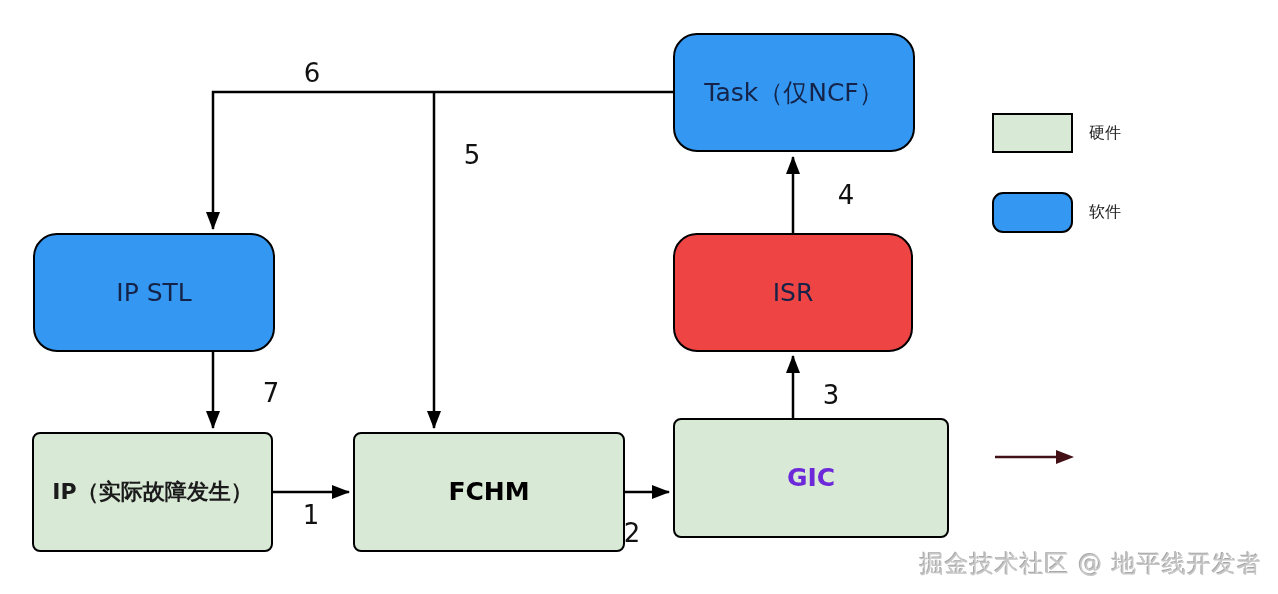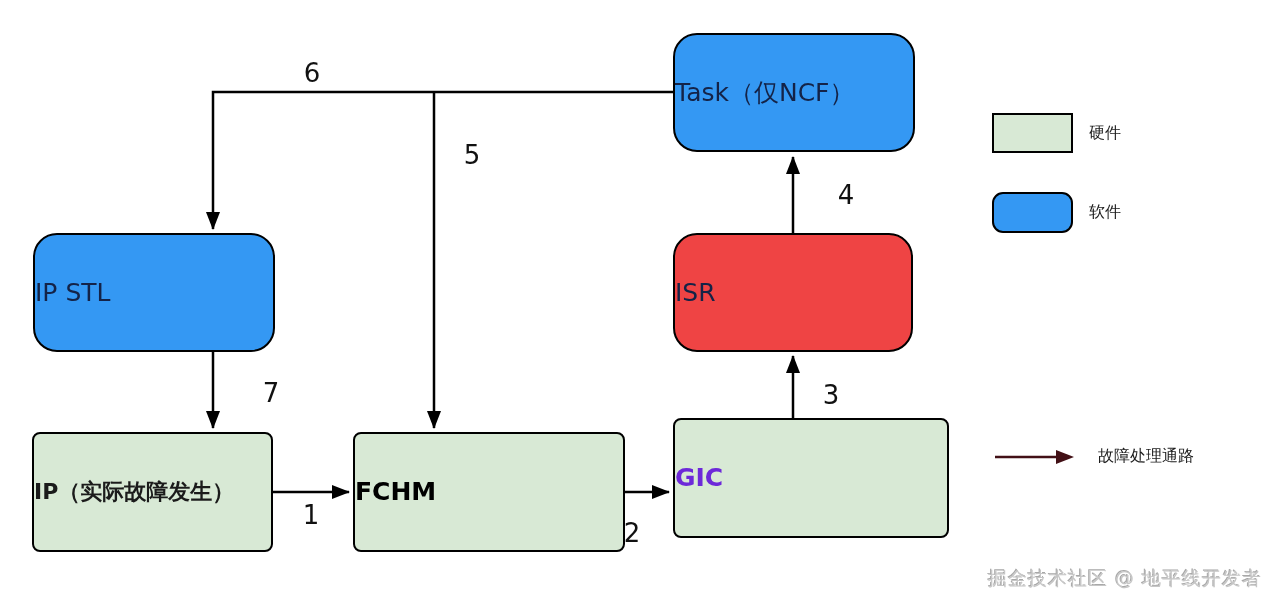--- a/index.html
+++ b/index.html
@@ -15,21 +15,21 @@
     position: absolute;
     left: 0; top: 0;
     pointer-events: none;
   }
   .node {
     position: absolute;
     box-sizing: border-box;
     border: 2.5px solid #000;
     display: flex;
     align-items: center;
-    justify-content: flex-start;
+    justify-content: center;
     font-size: 25px;
     line-height: 1.2;
     text-align: center;
   }
   .node.software { border-radius: 24px; }
   .node.hardware { border-radius: 8px; font-weight: bold; }
   .node.long-label { font-size: 22px; }
   .edge-label {
     position: absolute;
     transform: translate(-50%, -50%);
@@ -46,22 +46,22 @@
   .legend-label {
     position: absolute;
     transform: translateY(-50%);
     font-size: 16px;
     color: #1b1b1b;
     white-space: nowrap;
   }
   .watermark {
     position: absolute;
     right: 16px;
-    bottom: 2px;
-    font-size: 19px;
+    bottom: 14px;
+    font-size: 24px;
     letter-spacing: 1px;
     white-space: nowrap;
     text-shadow: 1px 1px 0 #ffffff, -1px -1px 0 #a8a8a8;
     margin-left: 16px;
   }
 </style>
 </head>
 <body>
 
 <div class="canvas">
@@ -124,17 +124,16 @@
   <div class="edge-label" style="left:472px; top:155px;">5</div>
   <div class="edge-label" style="left:312px; top:73px;">6</div>
   <div class="edge-label" style="left:271px; top:393px;">7</div>
 
   <div class="legend-swatch" style="left: 992px; top: 113px; width: 81px; height: 40px; background-color: rgb(216, 233, 213);"></div>
   <div class="legend-label" style="left:1089px; top:133px;">硬件</div>
 
   <div class="legend-swatch rounded" style="left: 992px; top: 192px; width: 81px; height: 41px; background-color: rgb(52, 152, 243);"></div>
   <div class="legend-label" style="left:1089px; top:212px;">软件</div>
 
-  <div class="legend-label" style="left:1098px; top:456px;">故障处理通路</div>
 
   <div class="watermark" style="color: rgb(198, 198, 198);">掘金技术社区 @ 地平线开发者</div>
 
 </div>
 
 </body></html>

